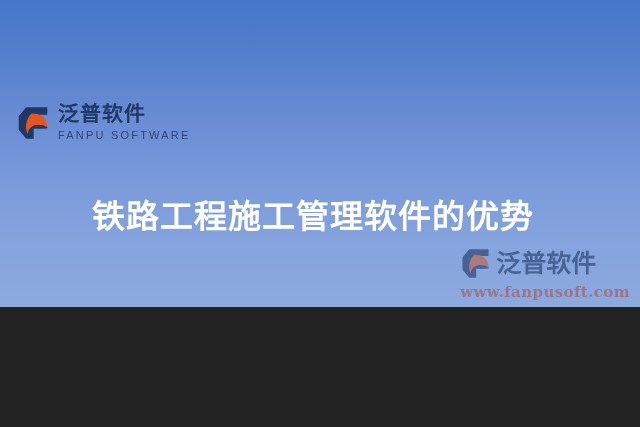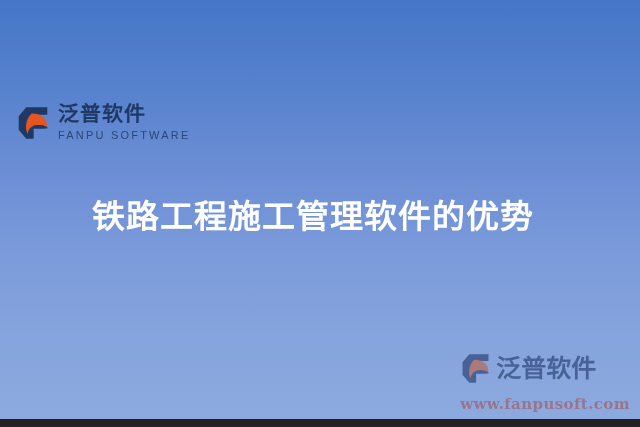--- a/index.html
+++ b/index.html
@@ -5,21 +5,21 @@
 <style>
   html, body {
     margin: 0;
     padding: 0;
     background: #222;
   }
 
   #banner {
     position: relative;
     width: 640px;
-    height: 419px;
+    height: 307px;
     overflow: hidden;
     font-family: "Liberation Sans", "DejaVu Sans", sans-serif;
     
     background: linear-gradient(to bottom,
                 #4576c8 0%,
                 #5480cc 18%,
                 #6b8dd4 40%,
                 #7a9ada 60%,
                 #86a4dd 80%,
                 #8caade 100%);
@@ -116,21 +116,21 @@
     font-size: 25px;
     font-weight: 700;
     color: #22396b;
     letter-spacing: 0px;
     line-height: 1;
     font-family: "DejaVu Sans", "Liberation Sans", sans-serif;
     white-space: nowrap;
   }
 
   .wm-url {
-    margin-top: 11px;
+    margin-top: 4px;
     text-align: center;
     font-size: 15px;
     font-weight: 700;
     color: #a3565a;
     letter-spacing: 0.4px;
     font-family: "DejaVu Serif", "Liberation Serif", serif;
     white-space: nowrap;
   }
 </style>
 </head>

